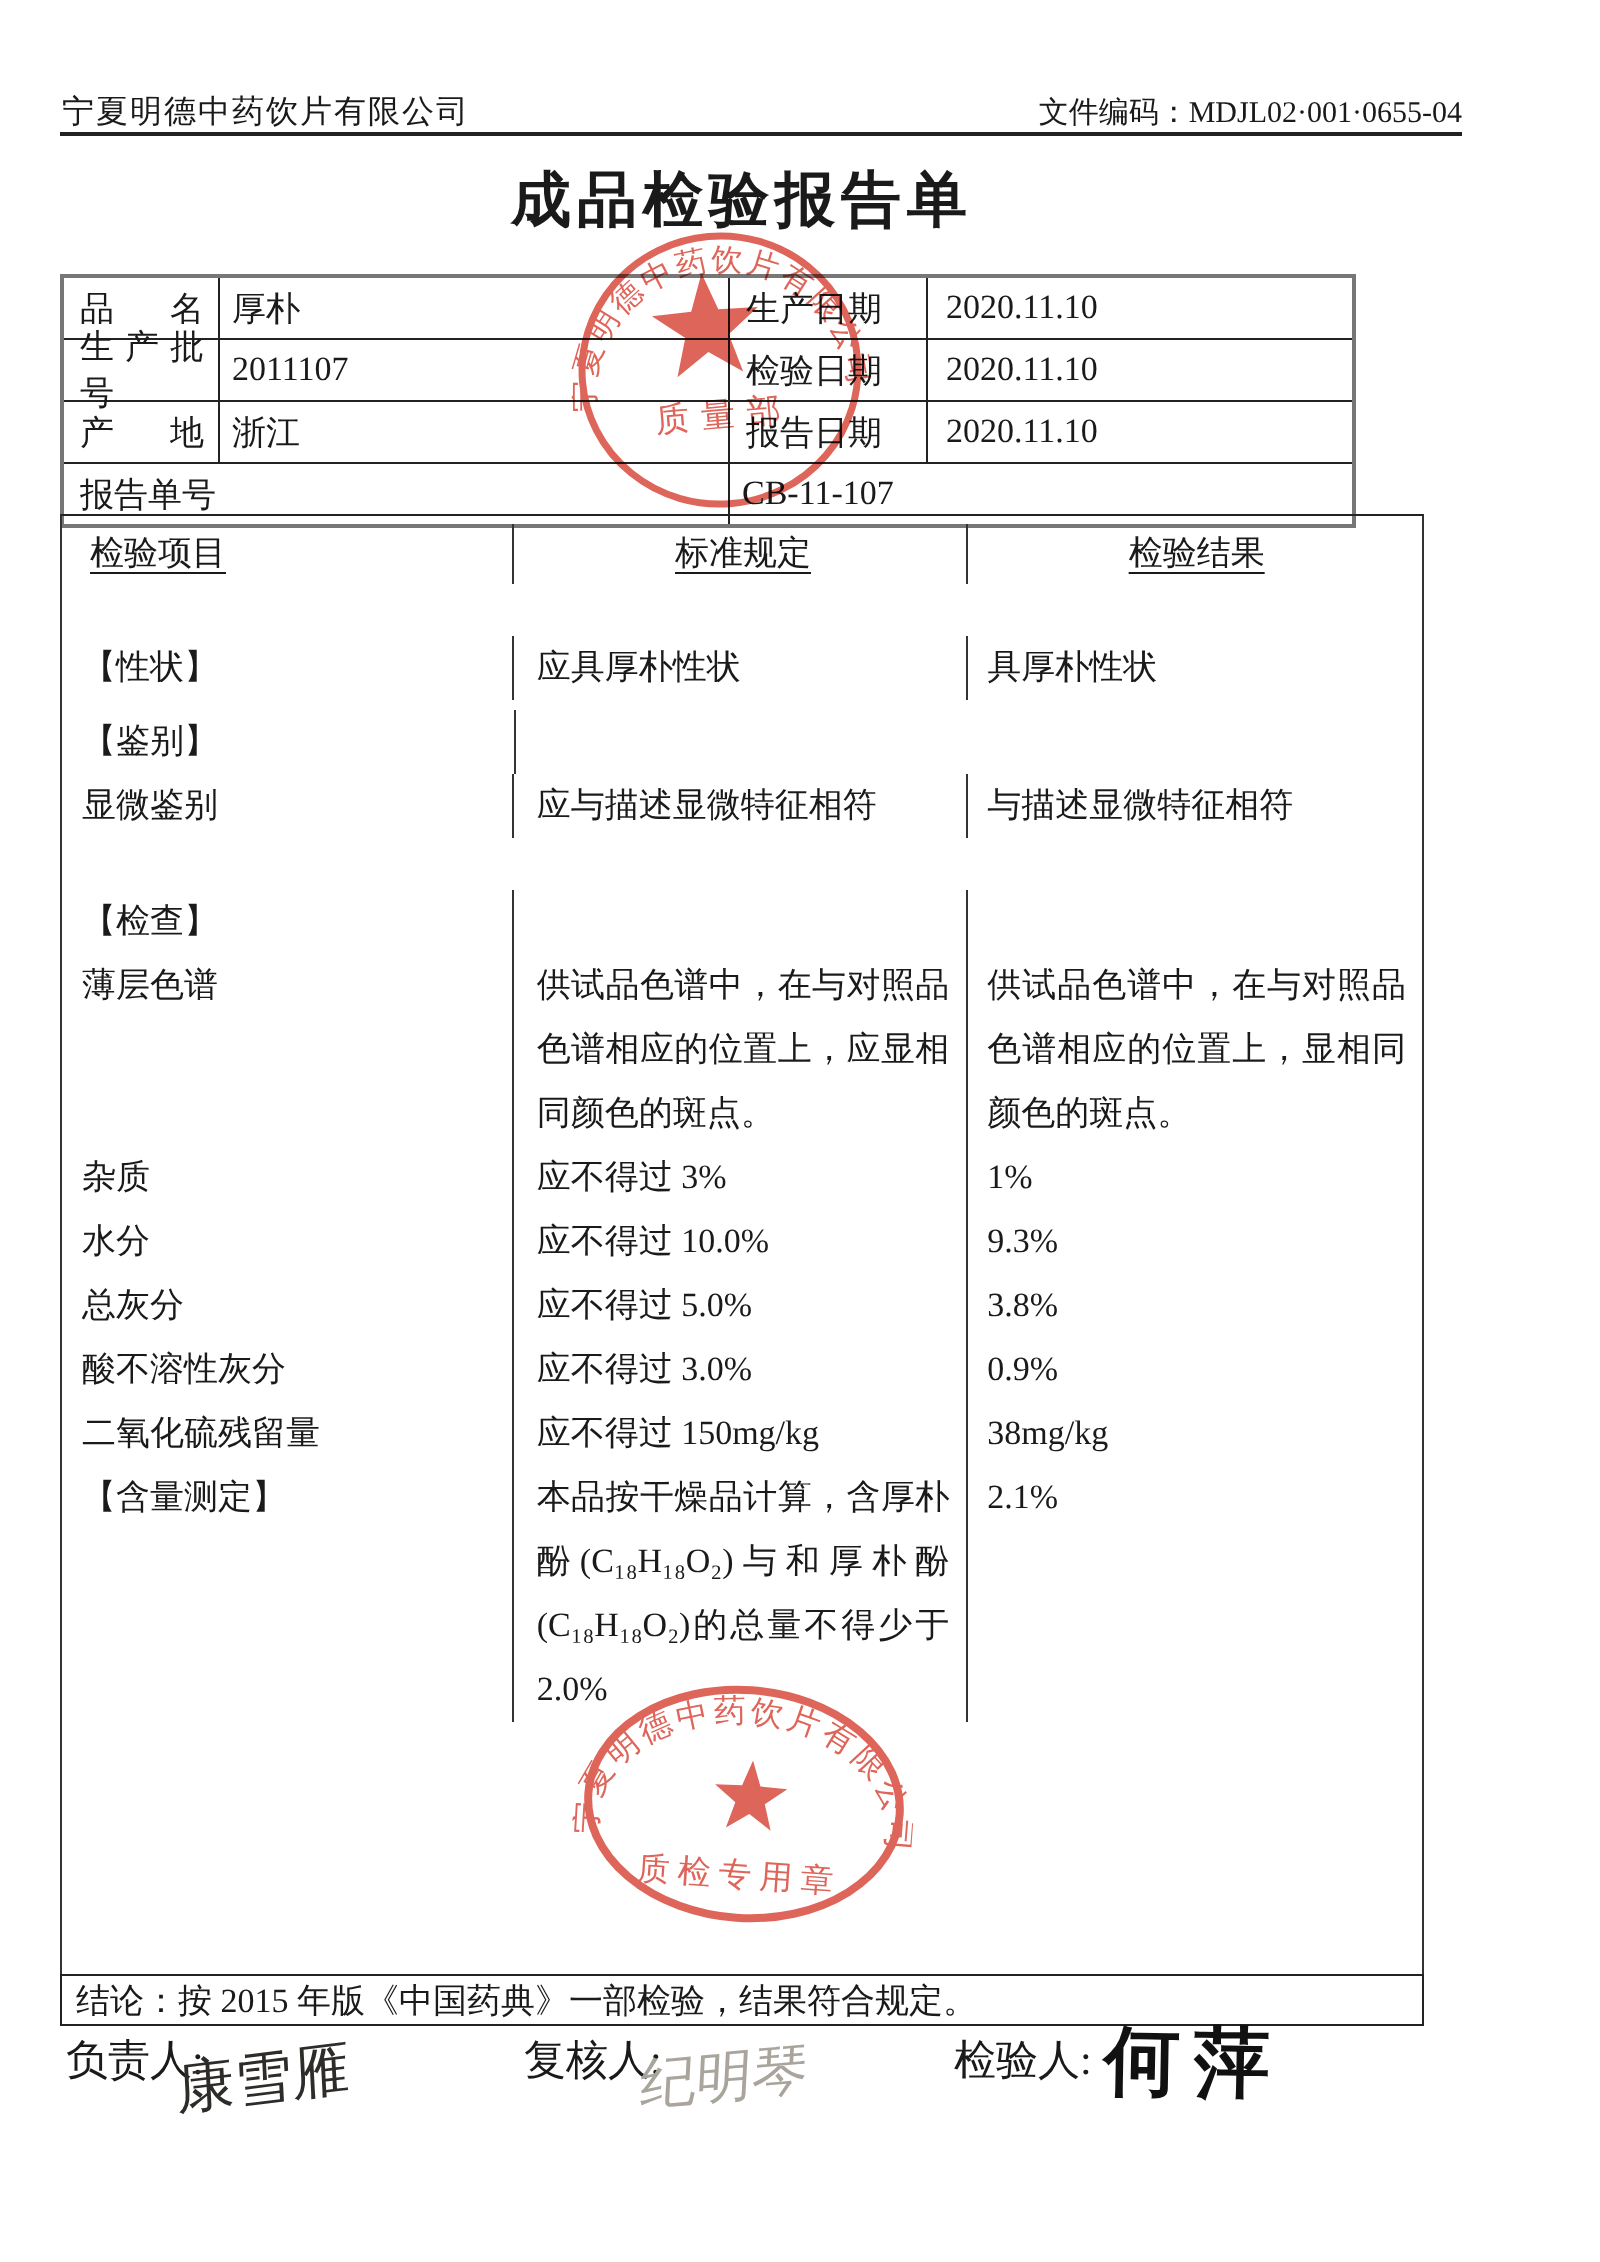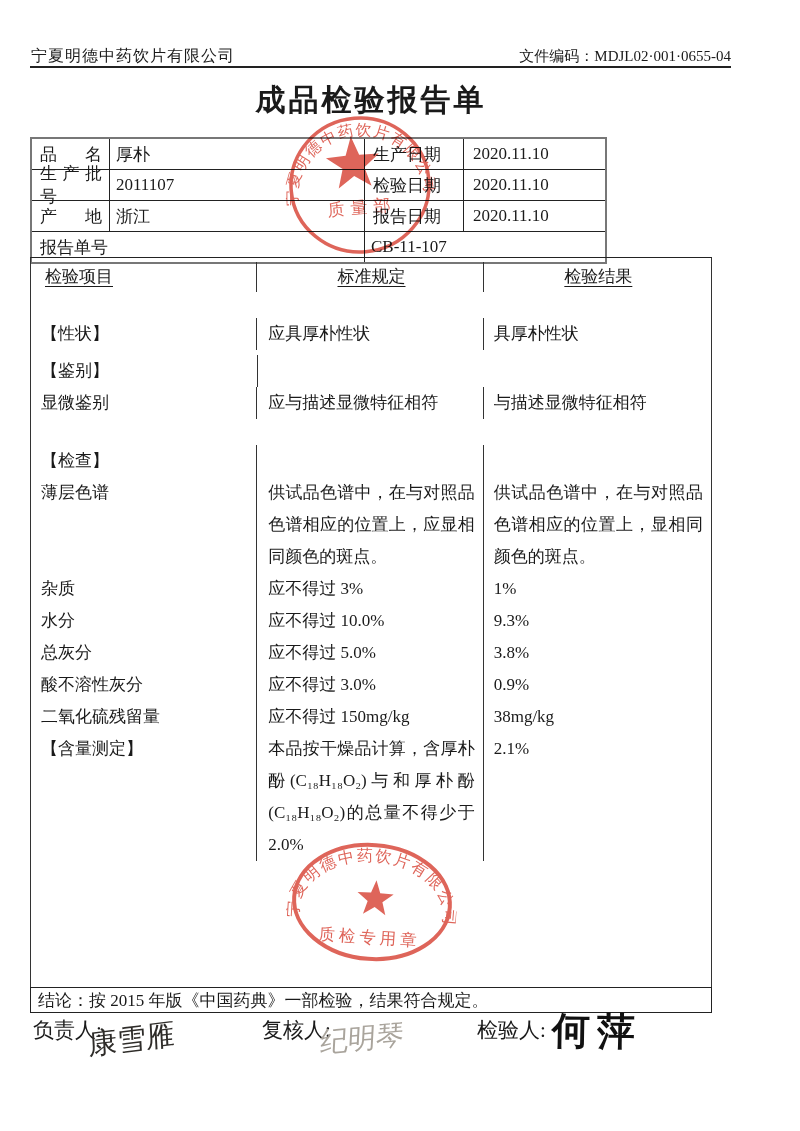--- a/index.html
+++ b/index.html
@@ -8,21 +8,21 @@
     font-family:"Liberation Serif","DejaVu Serif",serif;color:#1a1a1a;
   }
   
   .company{position:absolute;left:31px;top:46px;font-size:16px;letter-spacing:1px;}
   .doccode{position:absolute;right:69px;top:47px;font-size:15px;}
   .doccode .code{font-family:"Liberation Serif","DejaVu Serif",serif;}
   .headrule{position:absolute;left:30px;top:66px;width:701px;height:2px;background:#222;}
   .title{position:absolute;left:30px;top:80px;width:682px;text-align:center;
          font-size:30px;font-weight:bold;letter-spacing:3px;}
   
-  .info{position:absolute;left:30px;top:137px;width:577px;border:2px solid #777;box-sizing:border-box;}
+  .info{position:absolute;left:30px;top:137px;width:648px;border:2px solid #777;box-sizing:border-box;}
   .irow{display:flex;height:30px;border-bottom:1px solid #222;}
   .irow:last-child{border-bottom:none;}
   .icell{box-sizing:border-box;border-right:1px solid #222;display:flex;align-items:center;
          font-size:17px;padding-left:8px;}
   .icell:last-child{border-right:none;}
   .c-label{width:78px;}
   .c-label .spread{display:inline-block;width:62px;text-align:justify;text-align-last:justify;}
   .c-value{width:255px;padding-left:6px;}
   .c-dlabel{width:99px;}
   .c-dvalue{flex:1;padding-left:9px;}

